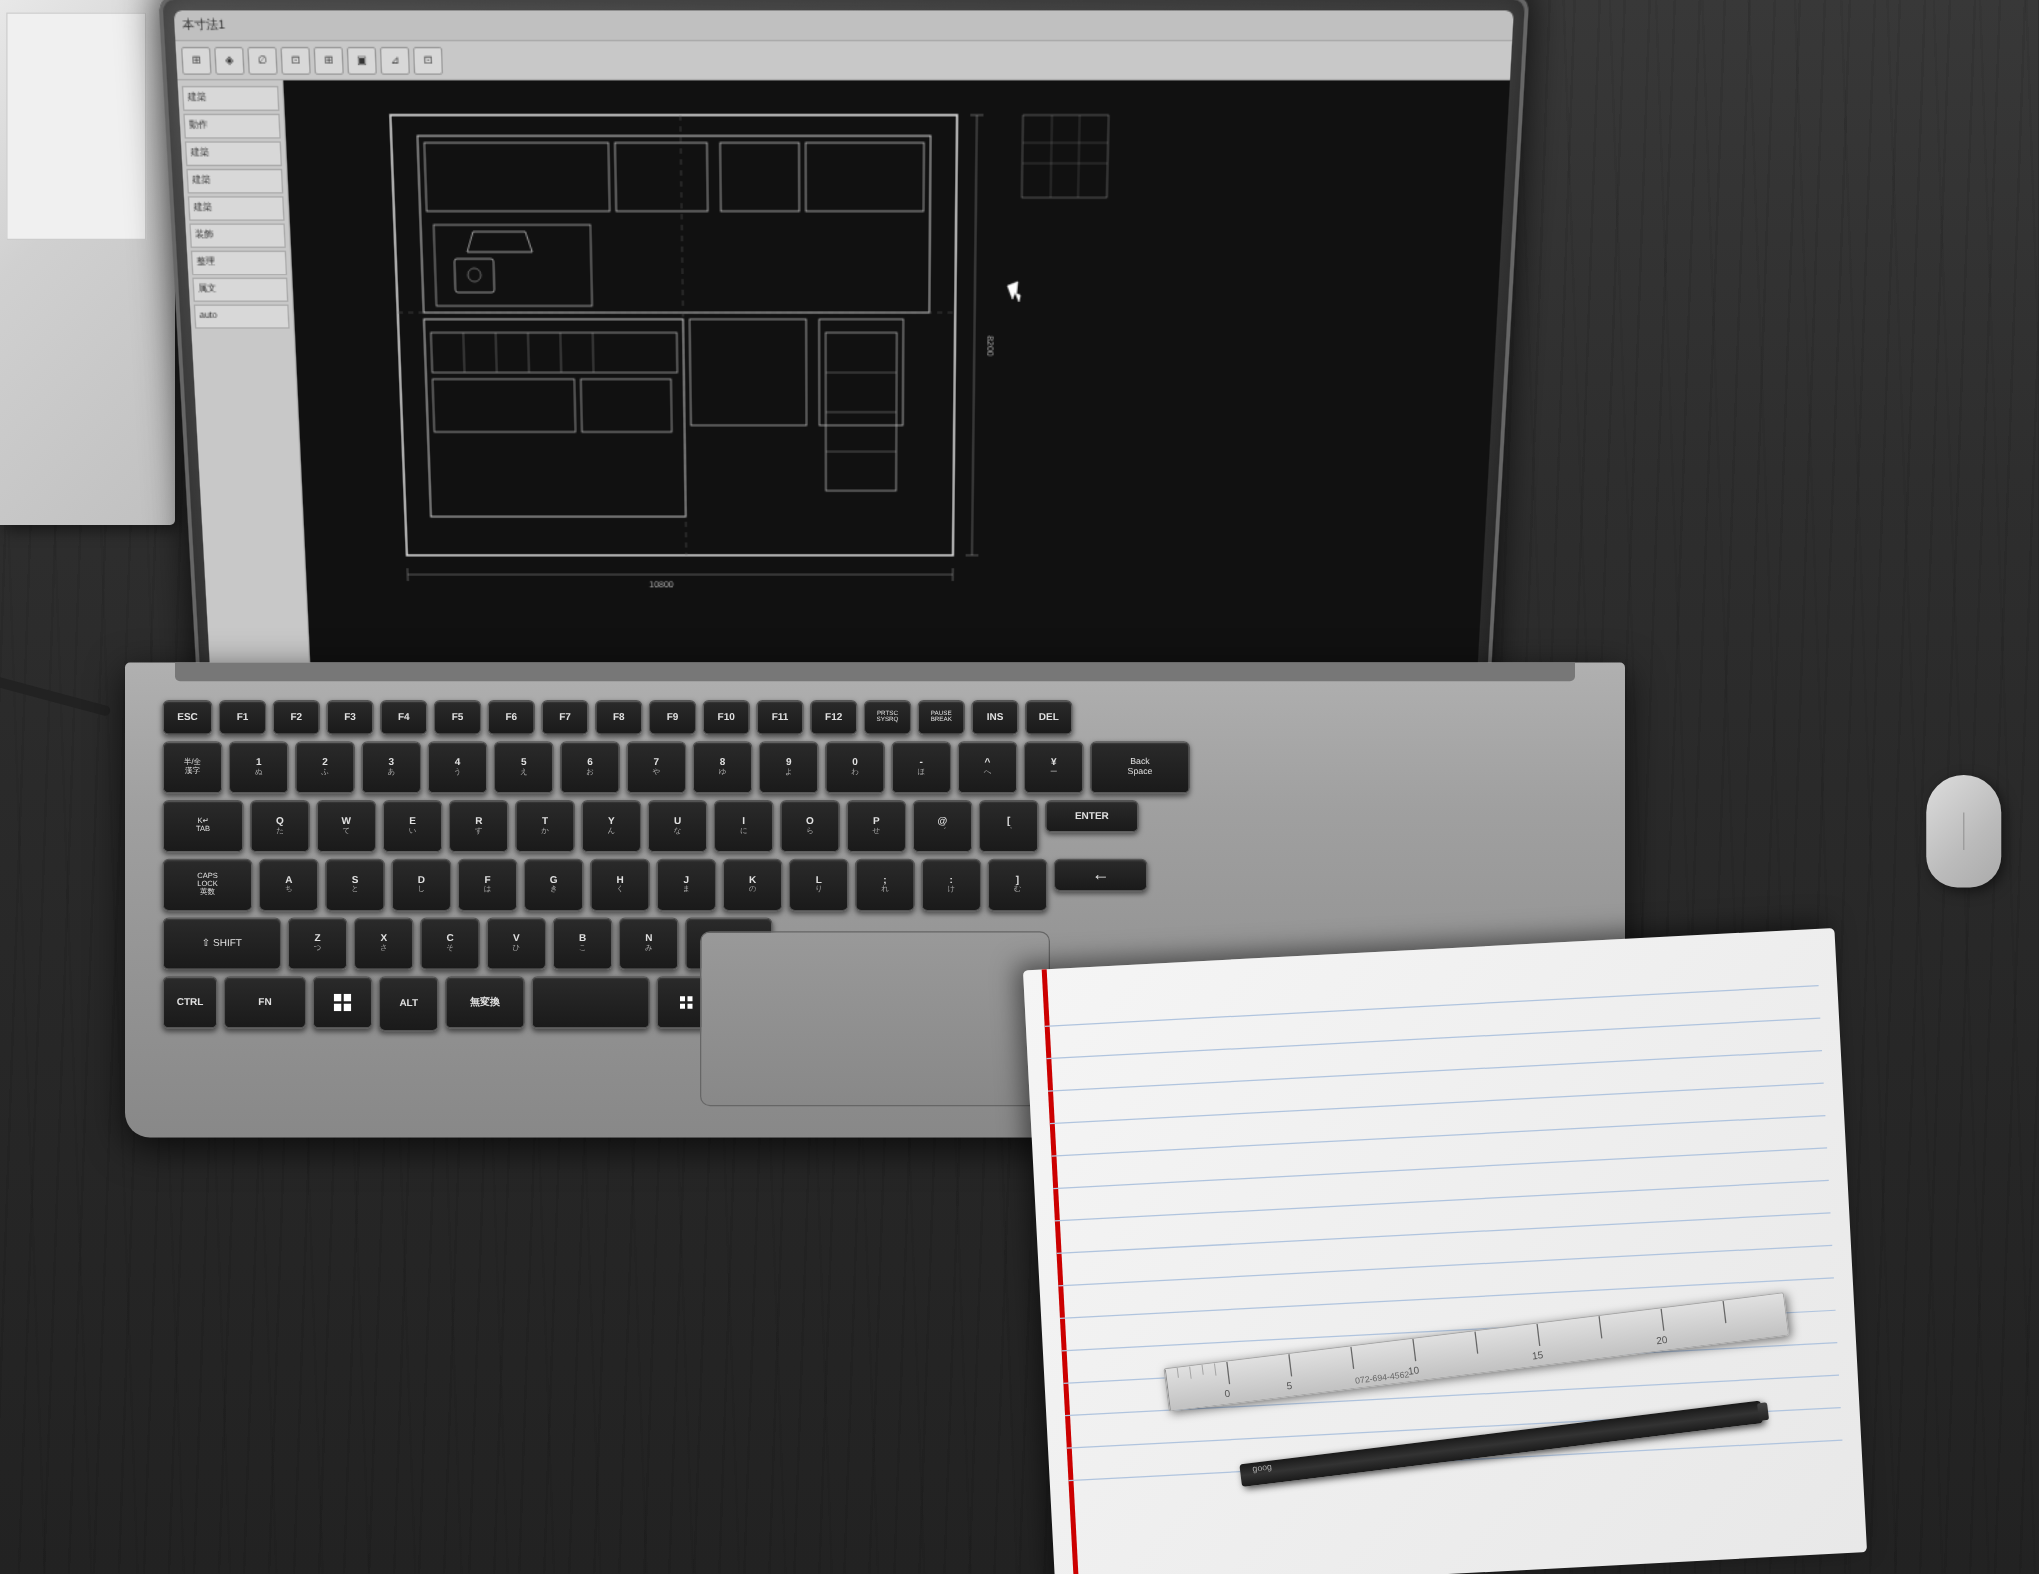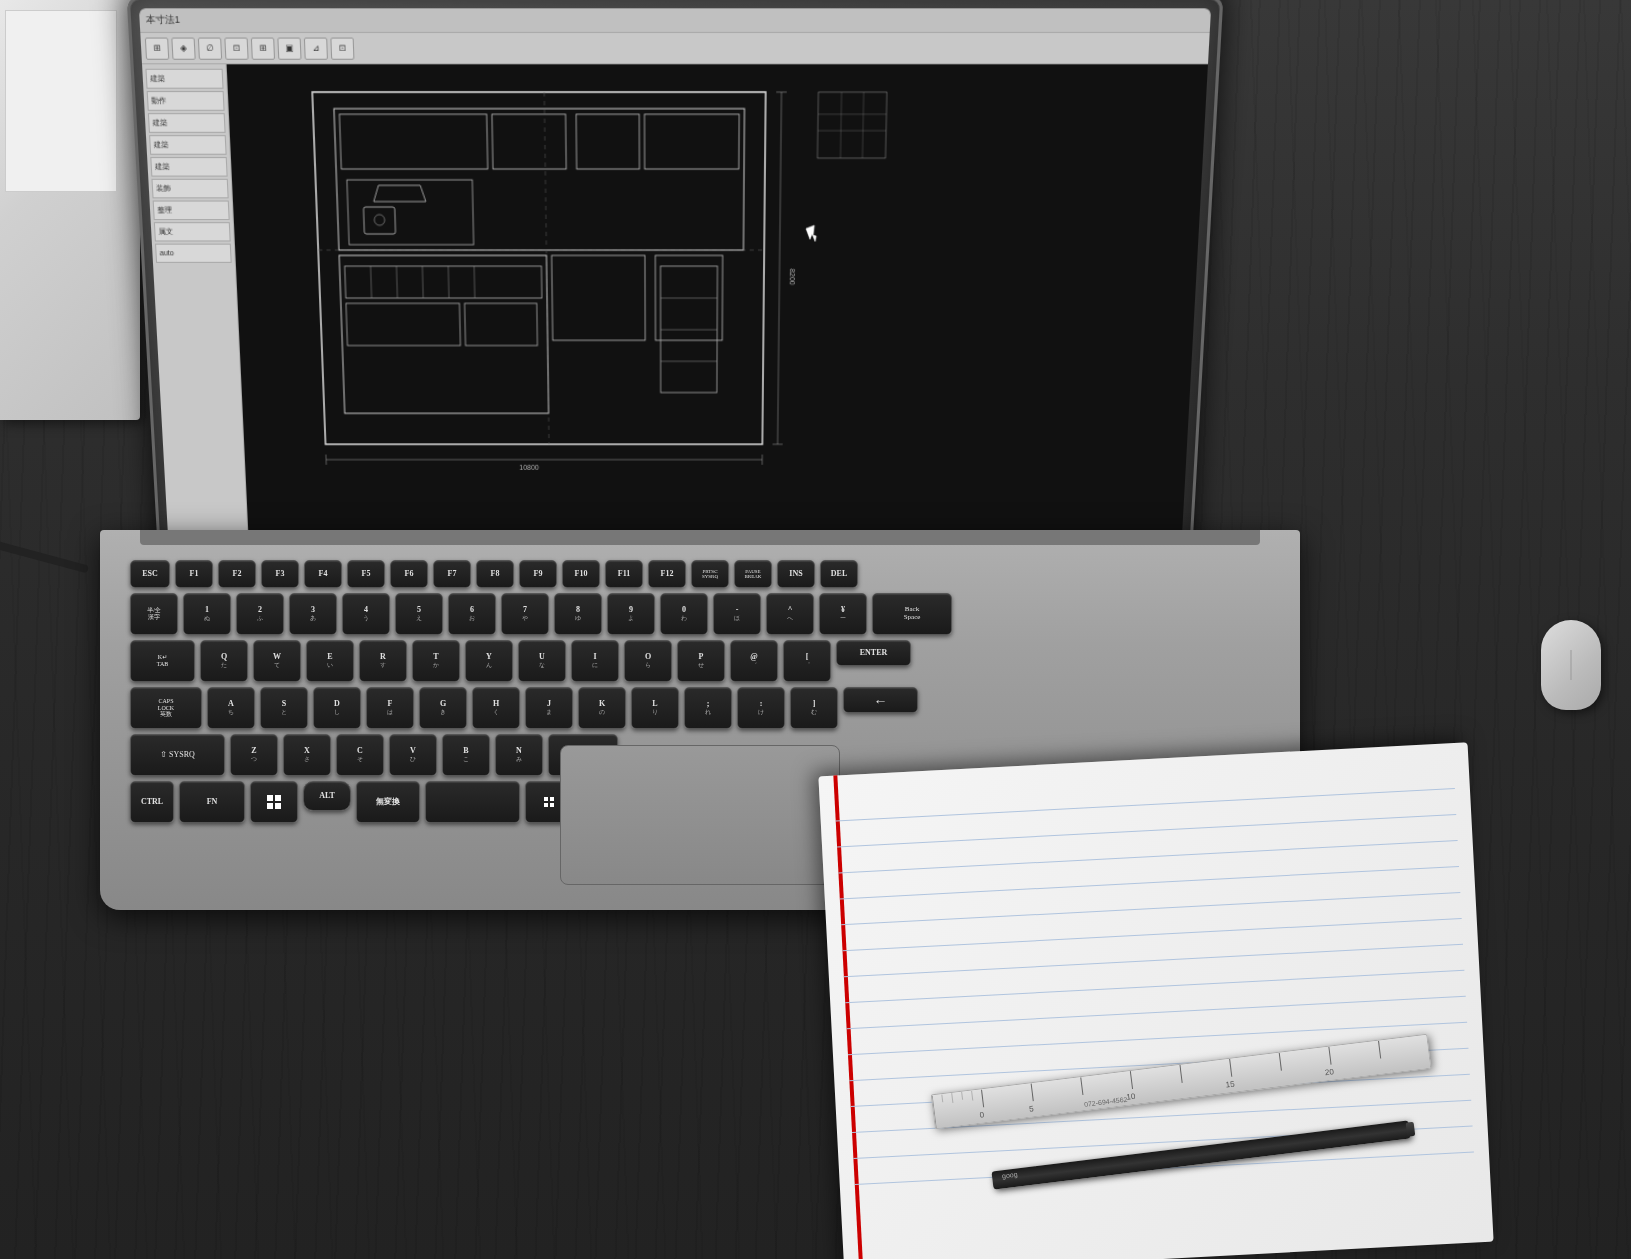--- a/index.html
+++ b/index.html
@@ -227,21 +227,20 @@
       border-radius: 0 0 4px 4px;
     }
 
     
     .keyboard {
       position: absolute;
       top: 30px;
       left: 30px;
       width: 900px;
       height: 310px;
-      font-family: Liberation Serif, serif;
     }
 
     .keyboard-row {
       display: flex;
       gap: 5px;
       margin-bottom: 5px;
     }
 
     .key {
       background: linear-gradient(180deg, #2a2a2a 0%, #1a1a1a 100%);
@@ -280,21 +279,21 @@
 
     
     .key-reg { width: 48px; height: 42px; }
     .key-tab { width: 65px; height: 42px; font-size: 7px; }
     .key-enter { width: 75px; height: 26px; font-size: 7px; }
     .key-caps { width: 72px; height: 42px; font-size: 7px; }
     .key-shift-l { width: 95px; height: 42px; font-size: 8px; }
     .key-ctrl { width: 44px; height: 42px; font-size: 7px; }
     .key-fn-key { width: 66px; height: 42px; font-size: 7px; }
     .key-win { width: 48px; height: 42px; font-size: 7px; }
-    .key-alt { width: 48px; height: 30px; font-size: 7px; border-radius: 10px; }
+    .key-alt { width: 48px; height: 44px; font-size: 7px; }
     .key-muhenkan { width: 64px; height: 42px; font-size: 7px; }
     .key-henkan { width: 48px; height: 42px; font-size: 6px; }
     .key-kana { width: 48px; height: 42px; font-size: 6px; }
     .key-arrow { width: 38px; height: 42px; font-size: 10px; }
 
     
     .touchpad {
       position: absolute;
       bottom: 25px;
       left: 50%;
@@ -773,21 +772,21 @@
             </div>
           <div class="key key-reg">
               <span class="key-label-main">]</span>
               <span class="key-label-sub">む</span>
             </div>
           <div class="key key-enter" style="font-size:14px;">←</div>
         </div>
 
         <div class="keyboard-row">
           <div class="key key-shift-l">
-            <span style="font-size:8px;">⇧ SYSRQ</span>
+            <span style="font-size:8px;">⇧ SHIFT</span>
           </div>
           <div class="key key-reg">
               <span class="key-label-main">Z</span>
               <span class="key-label-sub">つ</span>
             </div>
           <div class="key key-reg">
               <span class="key-label-main">X</span>
               <span class="key-label-sub">さ</span>
             </div>
           <div class="key key-reg">

